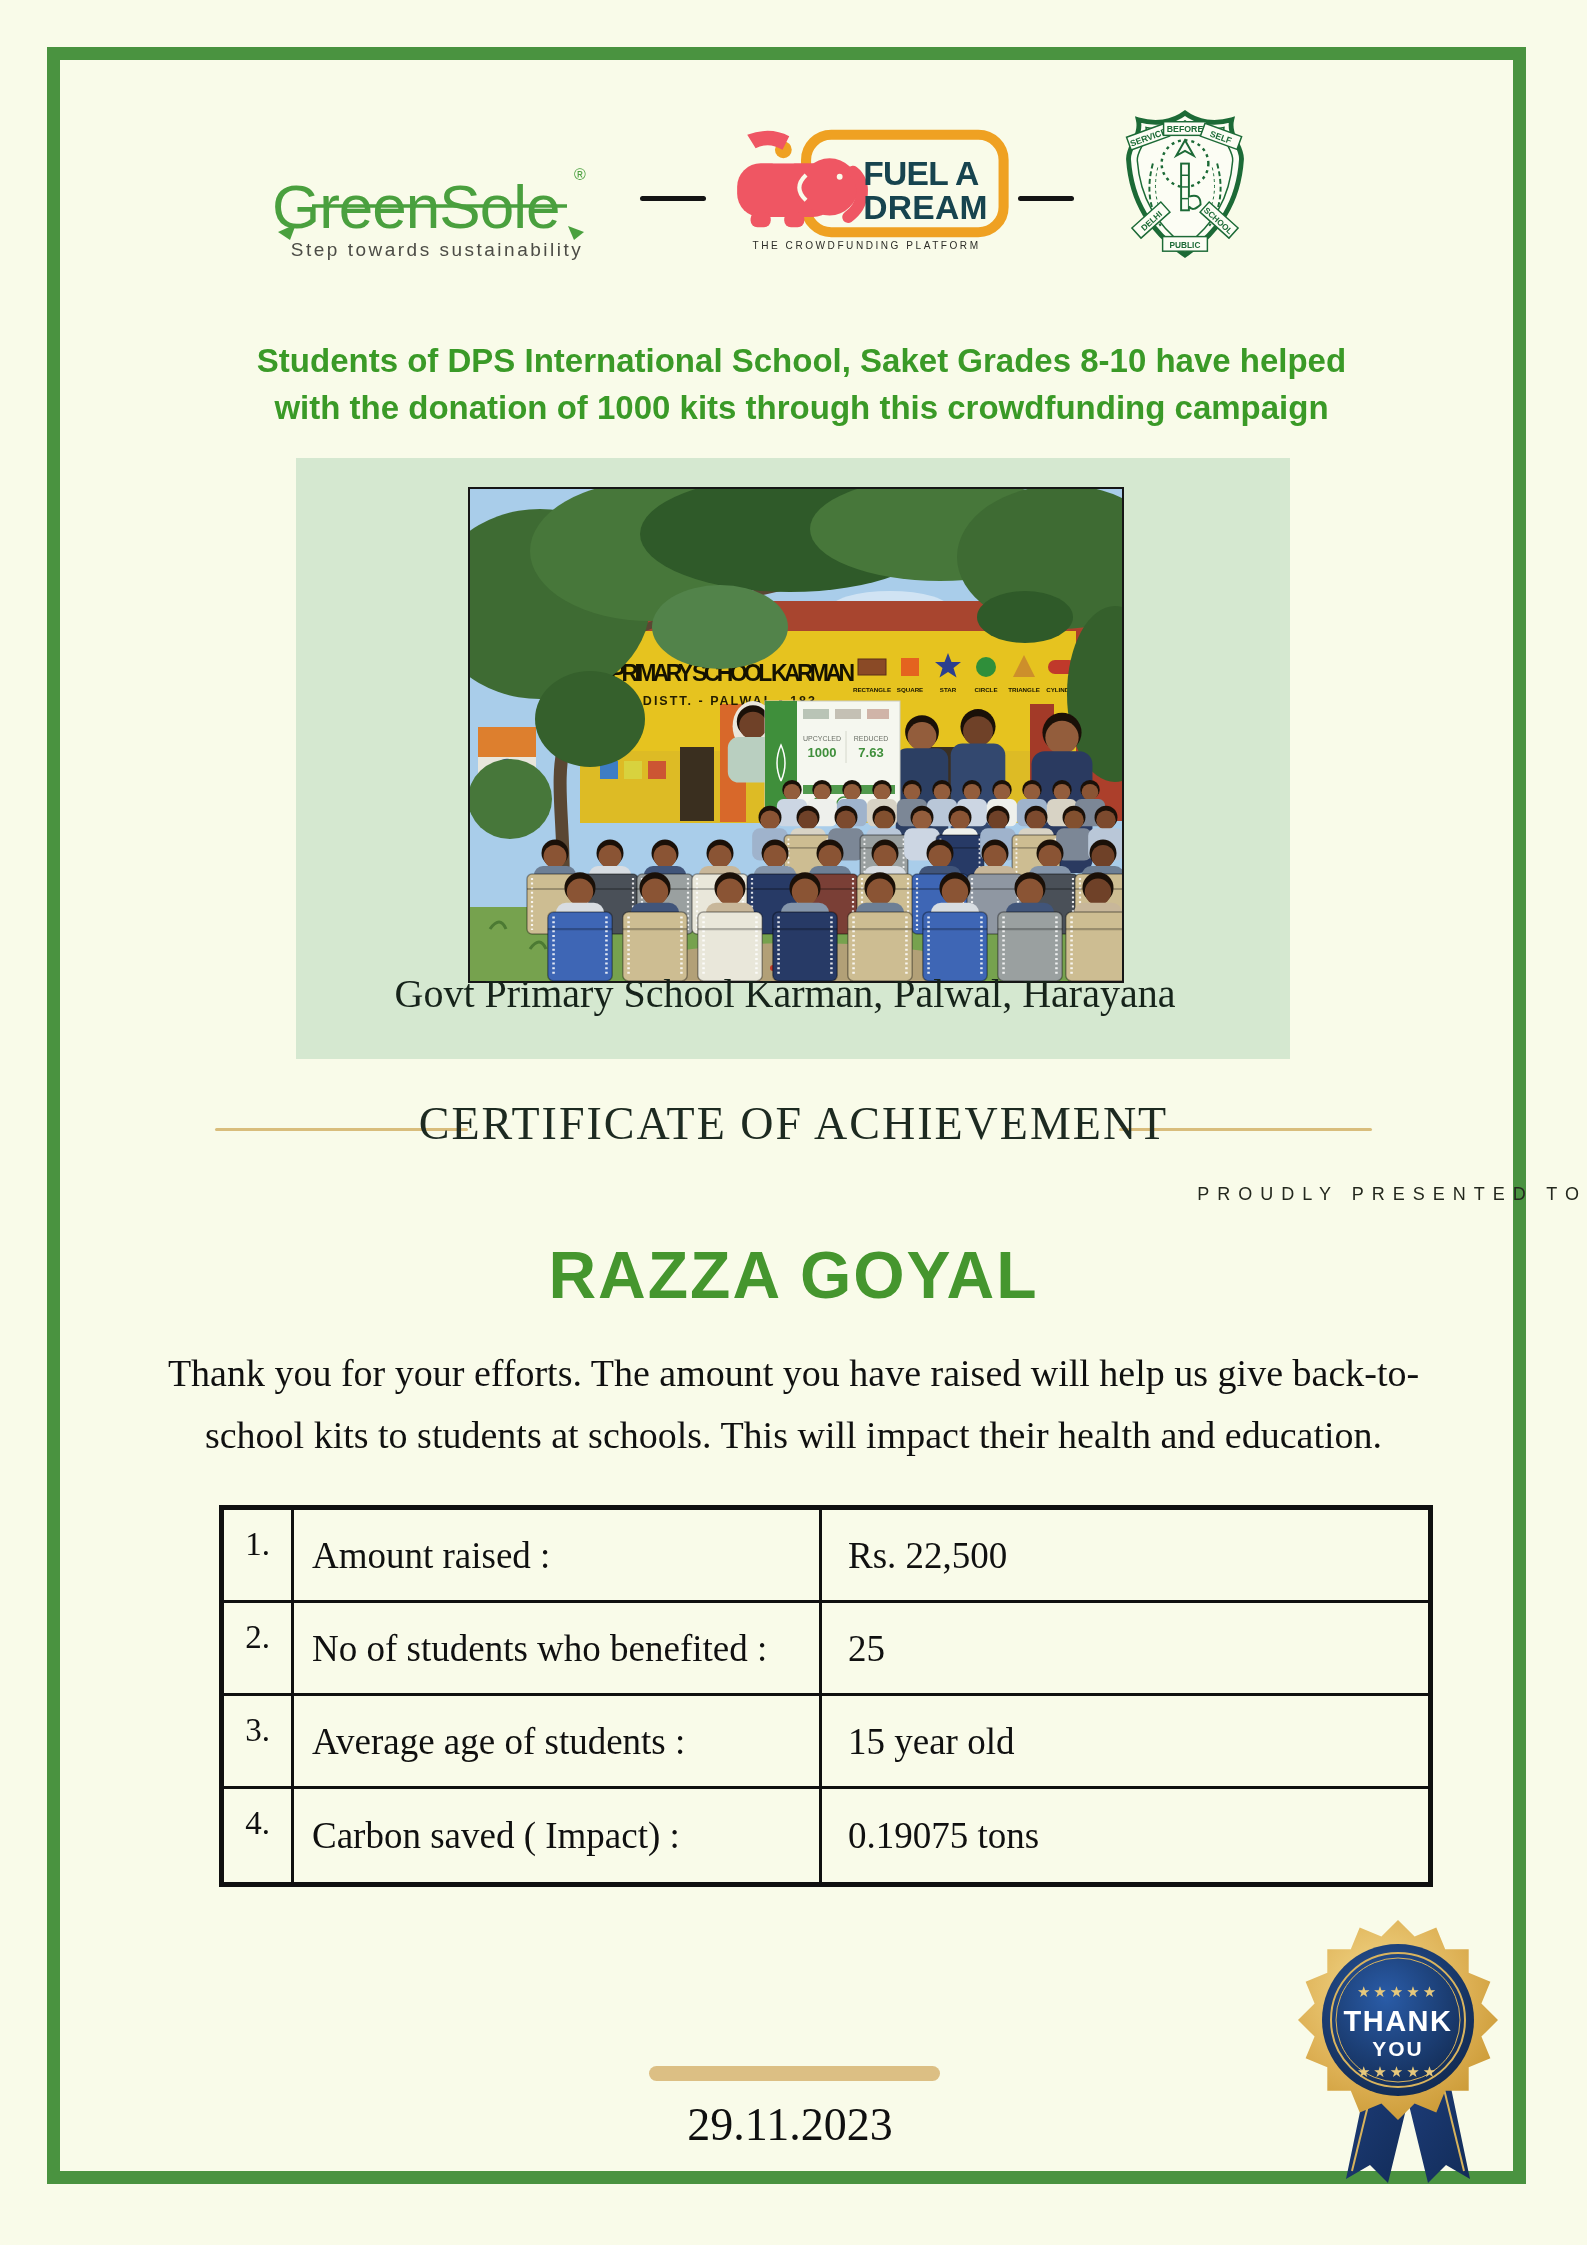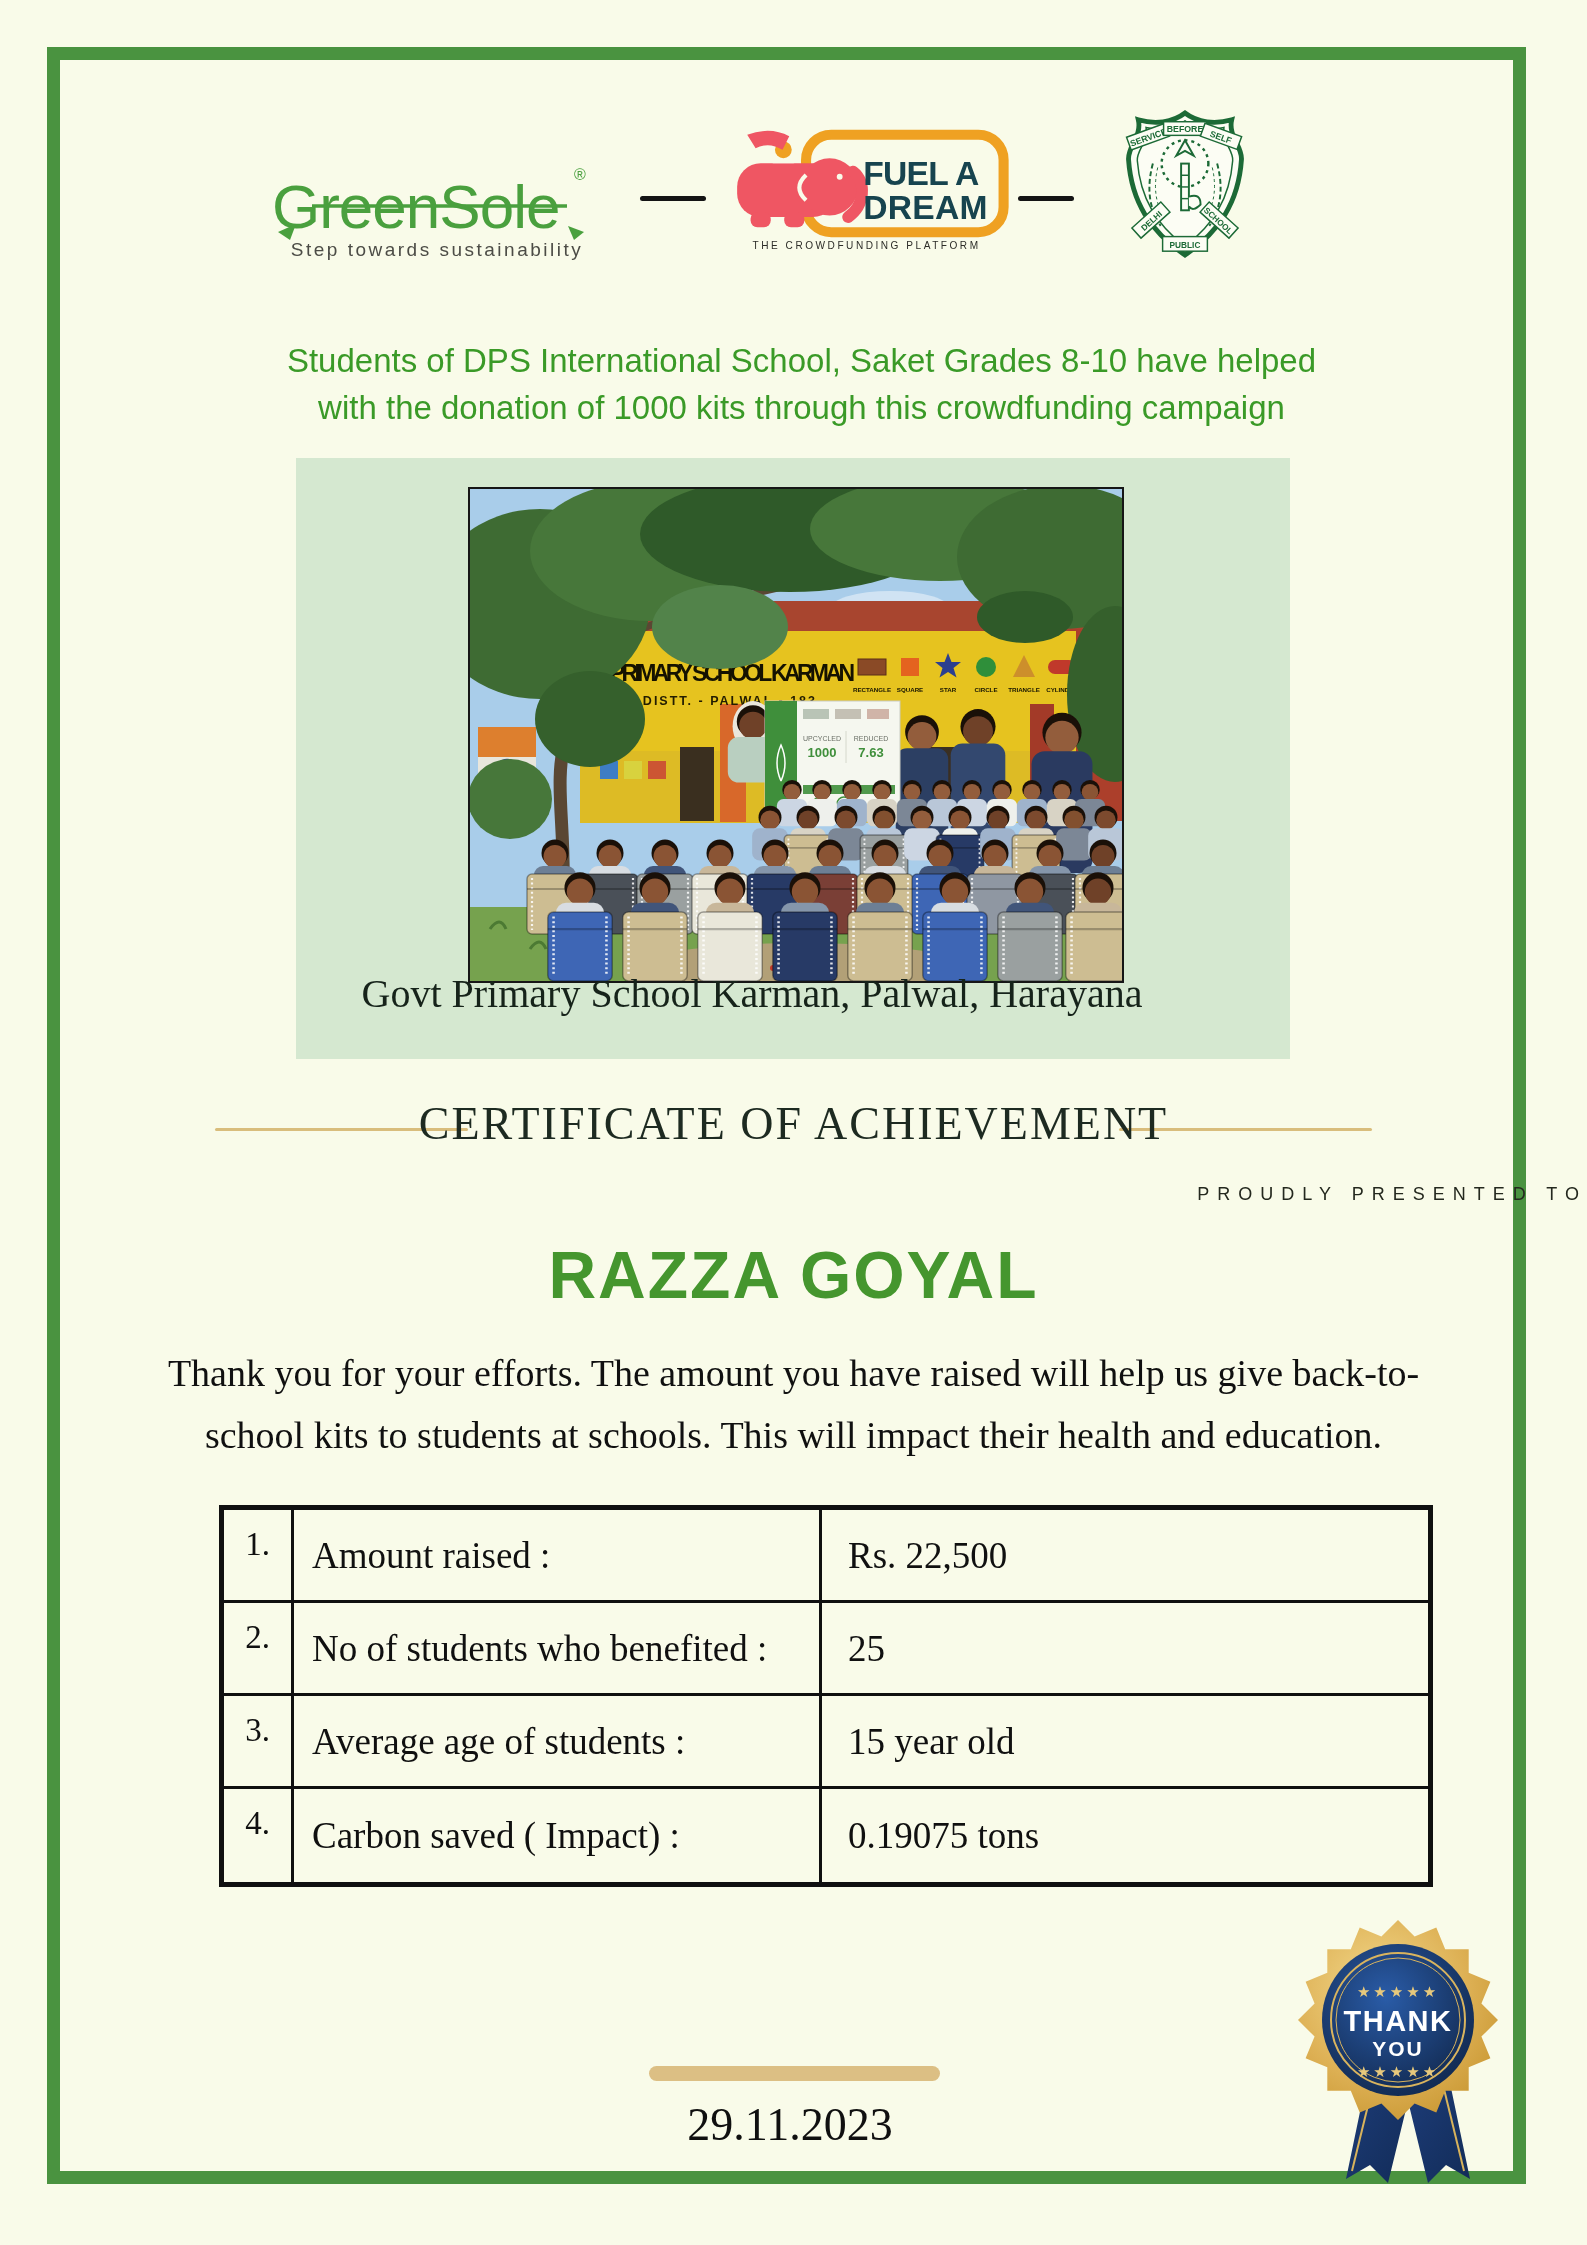--- a/index.html
+++ b/index.html
@@ -12,28 +12,28 @@
   }
   .abs{position:absolute;}
   .frame{
     left:47px;top:47px;width:1479px;height:2137px;
     border:13px solid #4a9340;
     box-sizing:border-box;
   }
   .dash{height:5px;background:#141414;border-radius:3px;}
   .headline{
     left:16px;right:0;top:337px;text-align:center;
-    font-weight:400;font-size:33px;line-height:47px;
+    font-weight:700;font-size:33px;line-height:47px;
     color:#3a9a27;letter-spacing:0;
   }
   .photo-panel{left:296px;top:458px;width:994px;height:601px;background:#d5e8d0;}
   .photo-svg{left:172px;top:29px;width:652px;height:492px;border:2px solid #161616;background:#a9cdea;}
   .photo-caption{
     left:0;width:912px;top:512px;text-align:center;
-    font-family:"Liberation Serif",serif;font-size:40px;color:#16231a;
+    font-family:"Liberation Serif",serif;font-size:40px;color:#16231a;padding-left:33px;
   }
   .gold-line{top:1128px;width:253px;height:3px;background:#d9bd7c;border-radius:2px;}
   .cert-title{
     left:0;right:0;top:1097px;text-align:center;
     font-family:"Liberation Serif",serif;font-size:46px;letter-spacing:2px;
     color:#1d2a21;font-weight:400;
   }
   .presented{
     left:0;right:0;top:1184px;text-align:right;
     font-size:18px;letter-spacing:8px;color:#24281e;font-weight:400;

